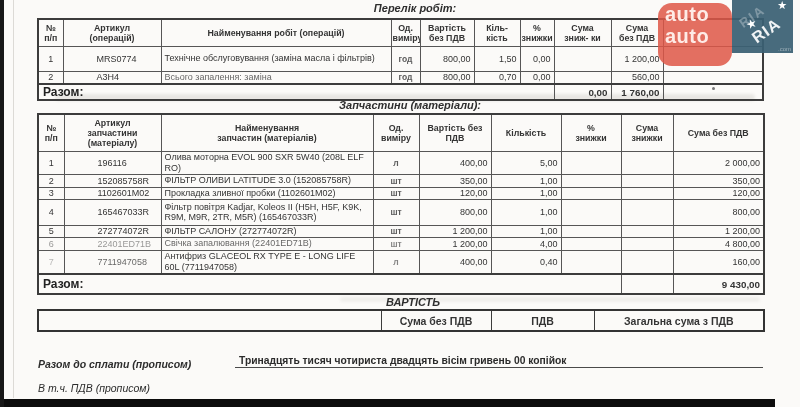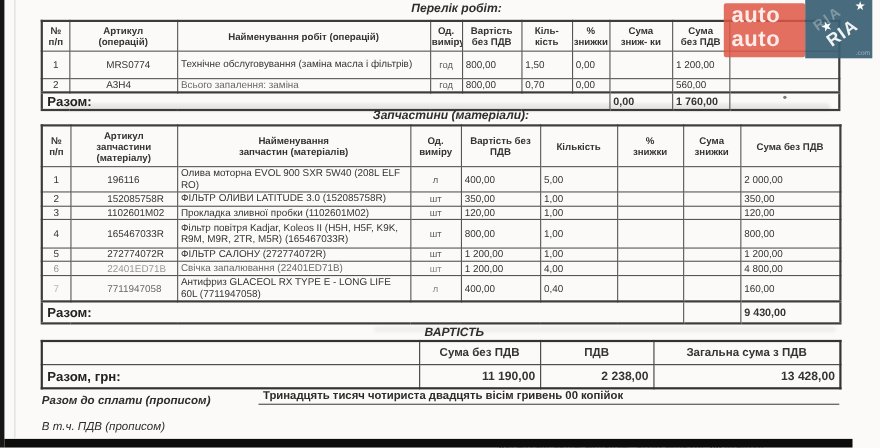--- a/index.html
+++ b/index.html
@@ -24,23 +24,23 @@
   .sec-title{font-weight:bold;font-style:italic;font-size:11px;color:#2e2e2e;text-align:center;}
   .works-title{left:340px;top:2px;width:150px;}
   .parts-title{left:315px;top:99px;width:190px;}
   .cost-title{left:370px;top:296px;width:86px;}
 
   
   table{border-collapse:collapse;table-layout:fixed;position:absolute;}
   td,th{border:1px solid #565656;padding:0 3px;font-size:9px;color:#343434;overflow:hidden;}
   th{font-weight:bold;text-align:center;white-space:pre-line;line-height:10px;font-size:8.8px;padding:1px 1px;vertical-align:middle;}
   table{border:2px solid #3c3c3c;}
-  .num{text-align:left;padding-right:3px;white-space:nowrap;}
+  .num{text-align:right;padding-right:3px;white-space:nowrap;}
   .ctr{text-align:center;}
-  .unit{text-align:center;color:#5b5b5b;font-size:8.5px;}
+  .unit{text-align:center;color:#5b5b5b;font-size:8.5px;font-weight:bold;}
   .name{line-height:10.5px;vertical-align:middle;}
   .sku{font-size:9px;padding-left:33px;}
   .total-label{font-weight:bold;font-size:12px;color:#222;padding-left:4px;}
   .total-num{font-weight:bold;font-size:9.8px;}
   .total td{border-top:2px solid #3c3c3c;border-bottom:2px solid #3c3c3c;}
   .fade1{opacity:.75;}
   .fade2{opacity:.5;}
   .fade3{opacity:.35;}
 
   .t1{left:37px;top:18px;width:725px;}
@@ -70,21 +70,21 @@
 
   
   .foot-label{font-style:italic;font-size:10.5px;color:#2d2d2d;}
   .fl1{left:38px;top:358px;font-weight:bold;}
   .fl2{left:38px;top:382px;}
   .words{border-bottom:1.5px solid #4a4a4a;padding:0 0 1px 4px;}
   .w1{left:235px;top:355px;width:524px;font-weight:bold;font-size:10.3px;color:#2b2b2b;}
   .w2{left:448px;top:404px;width:315px;font-weight:600;font-size:9.5px;color:#5c6a76;opacity:.85;}
 
   
-  .logo-red{left:658px;top:3px;width:74px;height:49px;background:rgba(222,86,70,.85);border-radius:2px;z-index:5;padding-left:7px;box-sizing:border-box;}
+  .logo-red{left:658px;top:3px;width:74px;height:63px;background:rgba(222,86,70,.85);border-radius:14px;z-index:5;padding-left:7px;box-sizing:border-box;}
   .logo-red span{display:block;color:rgba(255,240,236,.96);font-weight:bold;font-size:20px;line-height:22px;letter-spacing:.5px;}
   .logo-blue{left:732px;top:0px;width:61px;height:53px;background:rgba(58,96,115,.93);z-index:5;overflow:hidden;}
   .logo-blue .star1{position:absolute;right:6px;top:-1px;color:#fff;font-size:11px;}
   .logo-blue .ria-faint{position:absolute;left:6px;top:9px;transform:rotate(-35deg);color:rgba(255,255,255,.3);font-weight:bold;font-size:13px;letter-spacing:2px;}
   .logo-blue .star2{position:absolute;left:14px;top:17px;color:#fff;font-size:12px;transform:rotate(-20deg);}
   .logo-blue .ria-main{position:absolute;left:19px;top:22px;transform:rotate(-35deg);color:rgba(255,255,255,.92);font-weight:bold;font-size:16px;letter-spacing:1px;}
   .logo-blue .com{position:absolute;right:2px;bottom:1px;color:rgba(255,255,255,.45);font-size:6px;}
 </style>
 </head>
 <body>
@@ -291,26 +291,20 @@
       <col style="width:103px">
       <col style="width:170px">
   </colgroup>
   <tbody>
       <tr>
     <th></th>
     <th>Сума без ПДВ</th>
     <th>ПДВ</th>
     <th>Загальна сума з ПДВ</th>
   </tr>
-  <tr>
-    <td class="total-label">Разом, грн:</td>
-    <td class="money">11 190,00</td>
-    <td class="money">2 238,00</td>
-    <td class="money">13 428,00</td>
-  </tr>
 </tbody>
   </table>
 
 <div class="abs foot-label fl1">Разом до сплати (прописом)</div>
 <div class="abs words w1">Тринадцять тисяч чотириста двадцять вісім гривень 00 копійок</div>
 
 <div class="abs foot-label fl2">В т.ч. ПДВ (прописом)</div>
 <div class="abs words w2">Дві тисячі двісті тридцять вісім гривень 00 копійок</div>
 
 <div class="abs dot"></div>

